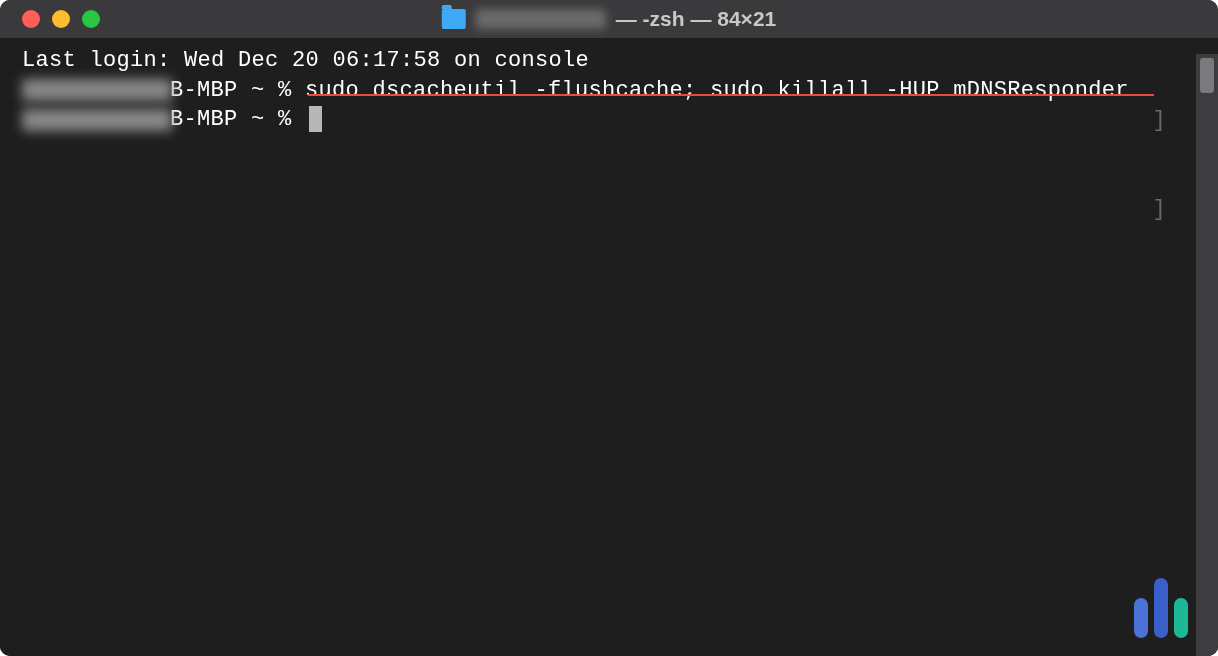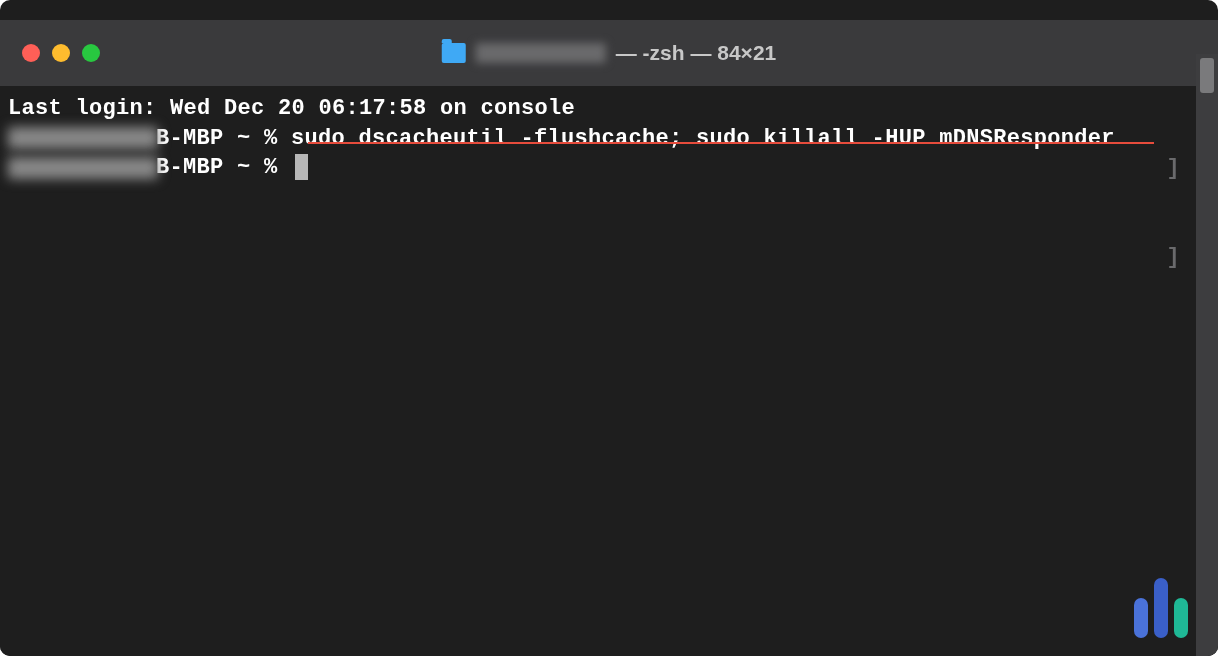--- a/index.html
+++ b/index.html
@@ -21,27 +21,26 @@
       height: 656px;
       background: #1e1e1e;
       border-radius: 10px;
       overflow: hidden;
       display: flex;
       flex-direction: column;
       position: relative;
     }
     
     .titlebar {
-      height: 66px;
+      height: 38px;
       background: #3a3a3c;
       display: flex;
       align-items: center;
       position: relative;
       flex-shrink: 0;
-      margin-top: 20px;
     }
     
     .traffic-lights {
       display: flex;
       gap: 12px;
       padding-left: 22px;
     }
     
     .traffic-light {
       width: 18px;
@@ -89,24 +88,24 @@
       width: 130px;
       height: 20px;
       background: #6a6a6c;
       filter: blur(4px);
       border-radius: 2px;
     }
     
     .terminal-body {
       flex: 1;
       background: #1e1e1e;
-      padding: 8px 8px;
+      padding: 8px 22px;
       font-family: "SF Mono", Menlo, Monaco, "Courier New", monospace;
       font-size: 22px;
-      font-weight: 700;
+      font-weight: 400;
       color: #ffffff;
       line-height: 1.35;
       position: relative;
       letter-spacing: 0.3px;
     }
     
     .terminal-line {
       white-space: pre;
       position: relative;
     }

